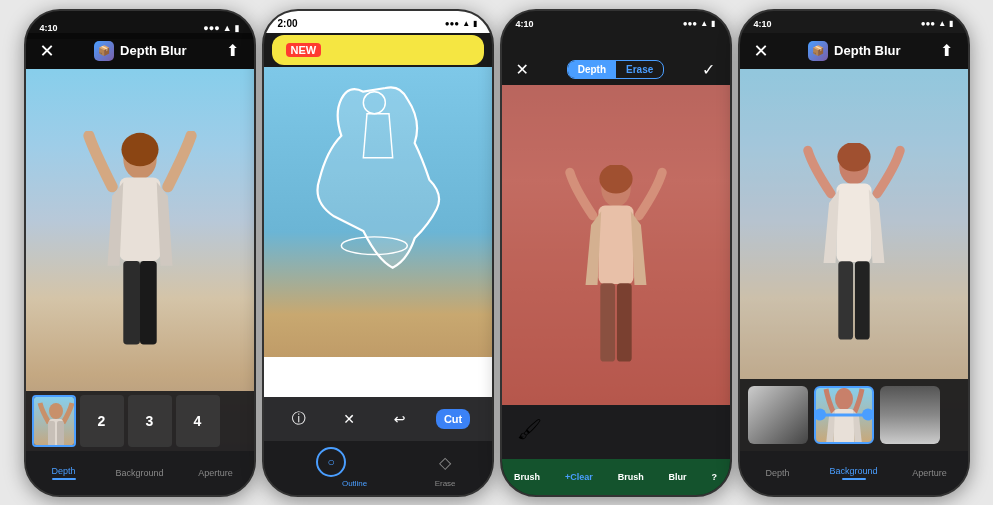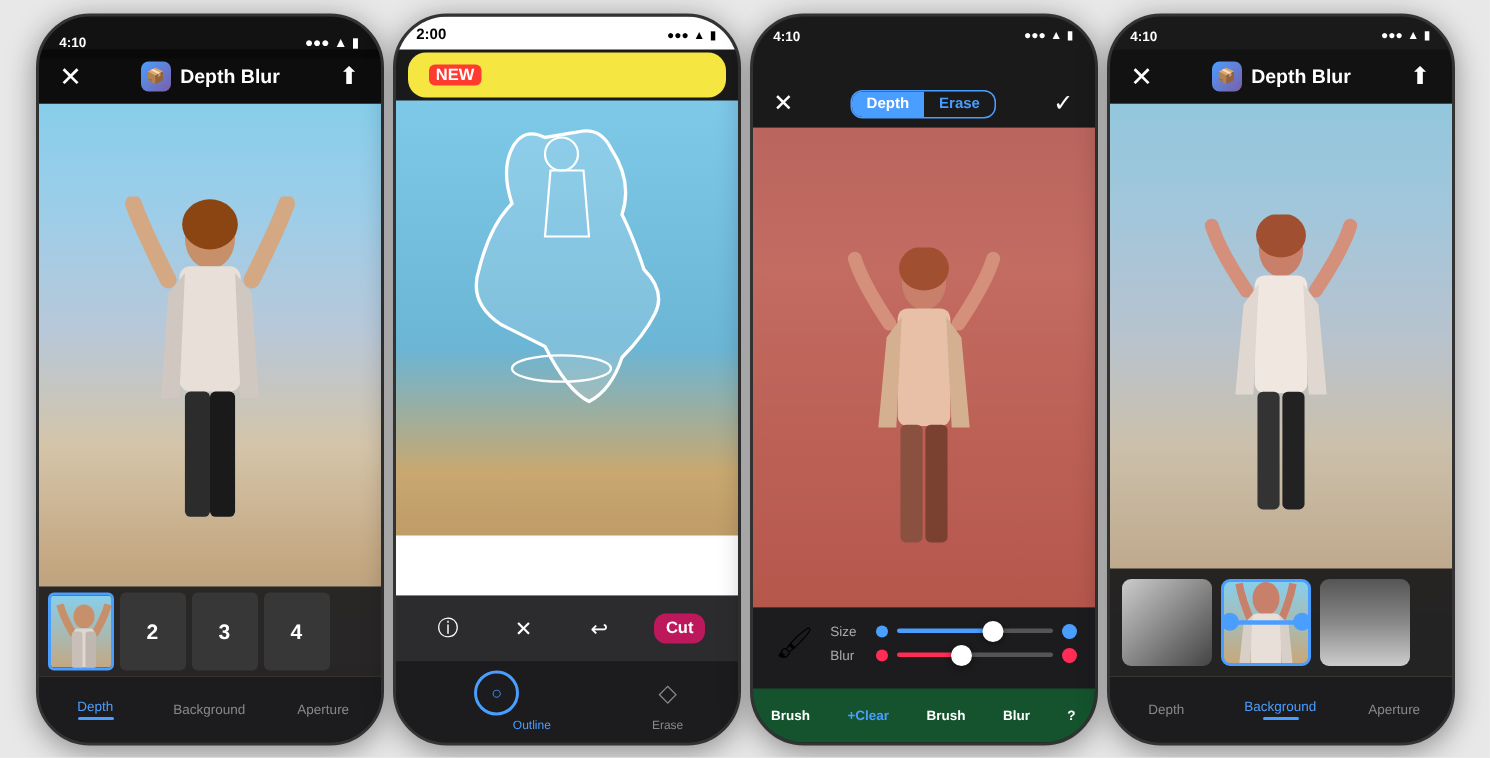--- a/index.html
+++ b/index.html
@@ -156,21 +156,21 @@
     .toolbar-icon {
       color: #fff;
       font-size: 14px;
       display: flex;
       align-items: center;
       justify-content: center;
       width: 28px; height: 28px;
     }
 
     .cut-btn {
-      background: #be185d;
+      background: #3b82f6;
       color: #fff;
       border: none;
       border-radius: 8px;
       font-size: 11px;
       font-weight: 700;
       padding: 4px 8px;
       cursor: pointer;
     }
 
     .phone2-bottom-tools {
@@ -428,40 +428,20 @@
             <rect x="38" y="128" width="16" height="85" rx="4" fill="#8a5040"></rect>
             <rect x="56" y="128" width="16" height="85" rx="4" fill="#7a4030"></rect>
           </svg>
         </div>
       </div>
 
       <div style="background:#1c1c1e; padding:8px 12px 6px; flex-shrink:0;">
 
         <div style="display:flex; align-items:center; gap:8px; margin-bottom:8px;">
           <div style="width:32px; height:32px; display:flex; align-items:center; justify-content:center; font-size:20px;">🖌</div>
-          <div style="flex:1;">
-
-            <div style="display:flex; align-items:center; gap:6px; margin-bottom:6px;">
-              <span style="color:#aaa; font-size:9px; width:24px;">Size</span>
-              <div style="width:8px; height:8px; border-radius:50%; background:#4a9eff; flex-shrink:0;"></div>
-              <div style="flex:1; height:3px; background:linear-gradient(to right, #4a9eff 65%, #555 65%); border-radius:2px; position:relative;">
-                <div style="width:14px; height:14px; border-radius:50%; background:#fff; position:absolute; left:62%; top:50%; transform:translate(-50%,-50%); box-shadow:0 1px 4px rgba(0,0,0,0.5);"></div>
-              </div>
-              <div style="width:10px; height:10px; border-radius:50%; background:#4a9eff; flex-shrink:0;"></div>
-            </div>
-
-            <div style="display:flex; align-items:center; gap:6px;">
-              <span style="color:#aaa; font-size:9px; width:24px;">Blur</span>
-              <div style="width:8px; height:8px; border-radius:50%; background:#ff2d55; flex-shrink:0;"></div>
-              <div style="flex:1; height:3px; background:linear-gradient(to right, #ff2d55 45%, #555 45%); border-radius:2px; position:relative;">
-                <div style="width:14px; height:14px; border-radius:50%; background:#fff; position:absolute; left:42%; top:50%; transform:translate(-50%,-50%); box-shadow:0 1px 4px rgba(0,0,0,0.5);"></div>
-              </div>
-              <div style="width:10px; height:10px; border-radius:50%; background:#ff2d55; flex-shrink:0;"></div>
-            </div>
-          </div>
         </div>
       </div>
 
       <div class="phone3-bottom-tools">
         <span class="bottom-tool-label">Brush</span>
         <span class="bottom-tool-label accent">+Clear</span>
         <span class="bottom-tool-label">Brush</span>
         <span class="bottom-tool-label">Blur</span>
         <span class="bottom-tool-label">?</span>
       </div>

